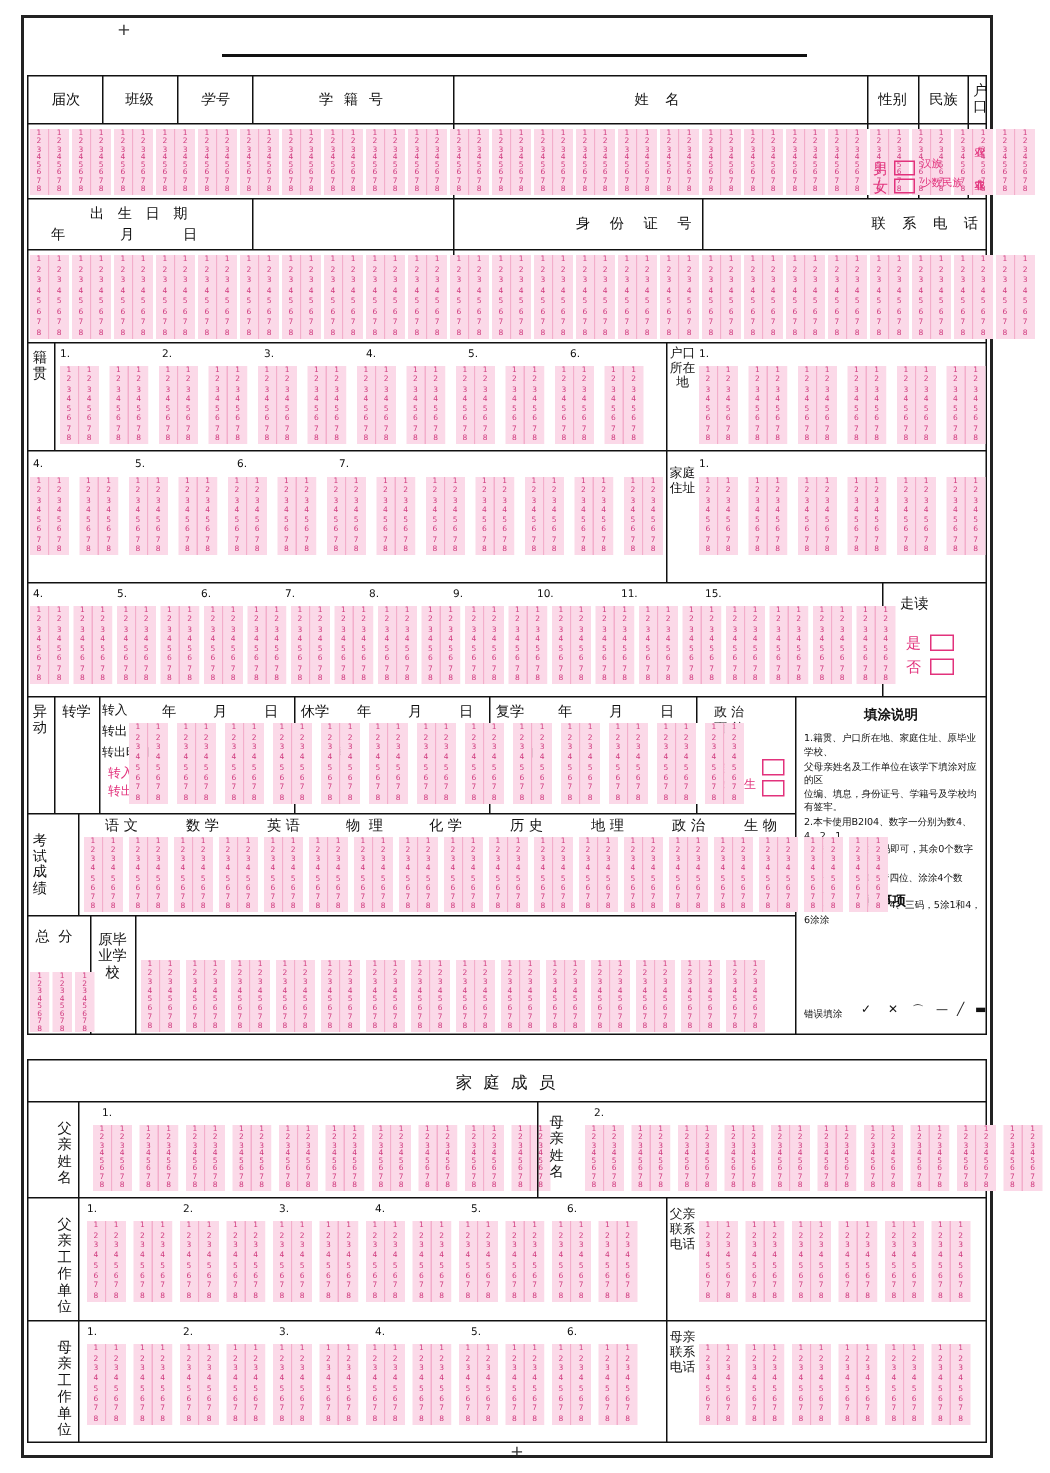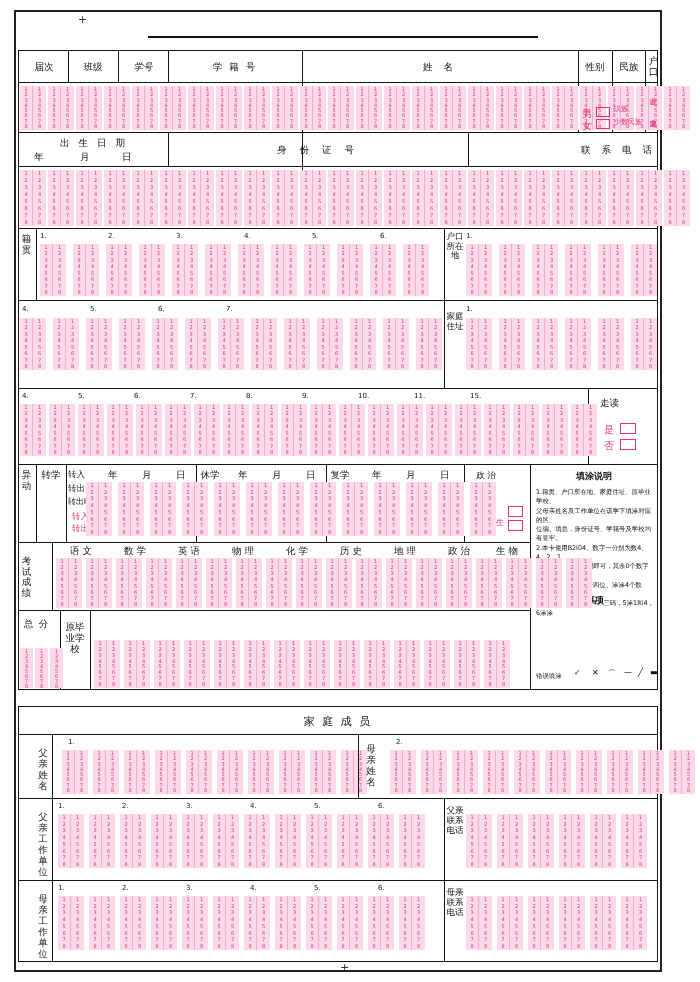--- a/index.html
+++ b/index.html
@@ -650,21 +650,21 @@
   <div class="lbl-red" style="left:648px;top:114px;font-size:7px;writing-mode:vertical-rl;">非农业</div>
 
   <div class="hline" style="left:18px;top:166px;width:640px;"></div>
   <div class="vline" style="left:168px;top:132px;height:34px;"></div>
   <div class="vline" style="left:468px;top:132px;height:34px;"></div>
 
   <div class="lbl" style="left:22px;top:138px;width:144px;letter-spacing:3px;">出  生  日  期</div>
   <div class="lbl" style="left:34px;top:152px;">年</div>
   <div class="lbl" style="left:80px;top:152px;">月</div>
   <div class="lbl" style="left:122px;top:152px;">日</div>
-  <div class="lbl" style="left:170px;top:145px;width:296px;letter-spacing:5px;">身    份    证    号</div>
+  <div class="lbl" style="left:170px;top:145px;width:296px;letter-spacing:5px;text-align:right;">身    份    证    号</div>
   <div class="lbl" style="left:470px;top:145px;width:186px;letter-spacing:4px;text-align:right;">联  系  电  话</div>
 
   <div class="bubbles" id="ba2" style="left:20px;top:170px;height:56px;">
       <div style="display: flex; height: 100%;">
         <div class="bcol">
           <span>1</span>
           <span>2</span>
           <span>3</span>
           <span>4</span>
           <span>5</span>
@@ -2931,21 +2931,21 @@
   <div class="tickmark" style="left:638px;top:668px;font-size:8px;">╱</div>
   <div class="tickmark" style="left:650px;top:668px;font-size:8px;">▬</div>
 
   <div class="hline" style="left:18px;top:542px;width:512px;"></div>
   <div class="lbl-v" style="left:20px;top:556px;">考试成绩</div>
   <div class="vline" style="left:52px;top:542px;height:68px;"></div>
 
   <div class="lbl" style="left:56px;top:546px;width:50px;">语  文</div>
   <div class="lbl" style="left:110px;top:546px;width:50px;">数  学</div>
   <div class="lbl" style="left:164px;top:546px;width:50px;">英  语</div>
-  <div class="lbl" style="left:218px;top:546px;width:50px;">物  理</div>
+  <div class="lbl" style="left:218px;top:546px;width:50px;font-family:Liberation Mono, monospace;">物  理</div>
   <div class="lbl" style="left:272px;top:546px;width:50px;">化  学</div>
   <div class="lbl" style="left:326px;top:546px;width:50px;">历  史</div>
   <div class="lbl" style="left:380px;top:546px;width:50px;">地  理</div>
   <div class="lbl" style="left:434px;top:546px;width:50px;">政  治</div>
   <div class="lbl" style="left:484px;top:546px;width:46px;">生  物</div>
 
   <div class="bubbles" id="ba7" style="left:56px;top:558px;height:50px;">
       <div style="display: flex; height: 100%;">
         <div class="bcol">
           <span>1</span>

